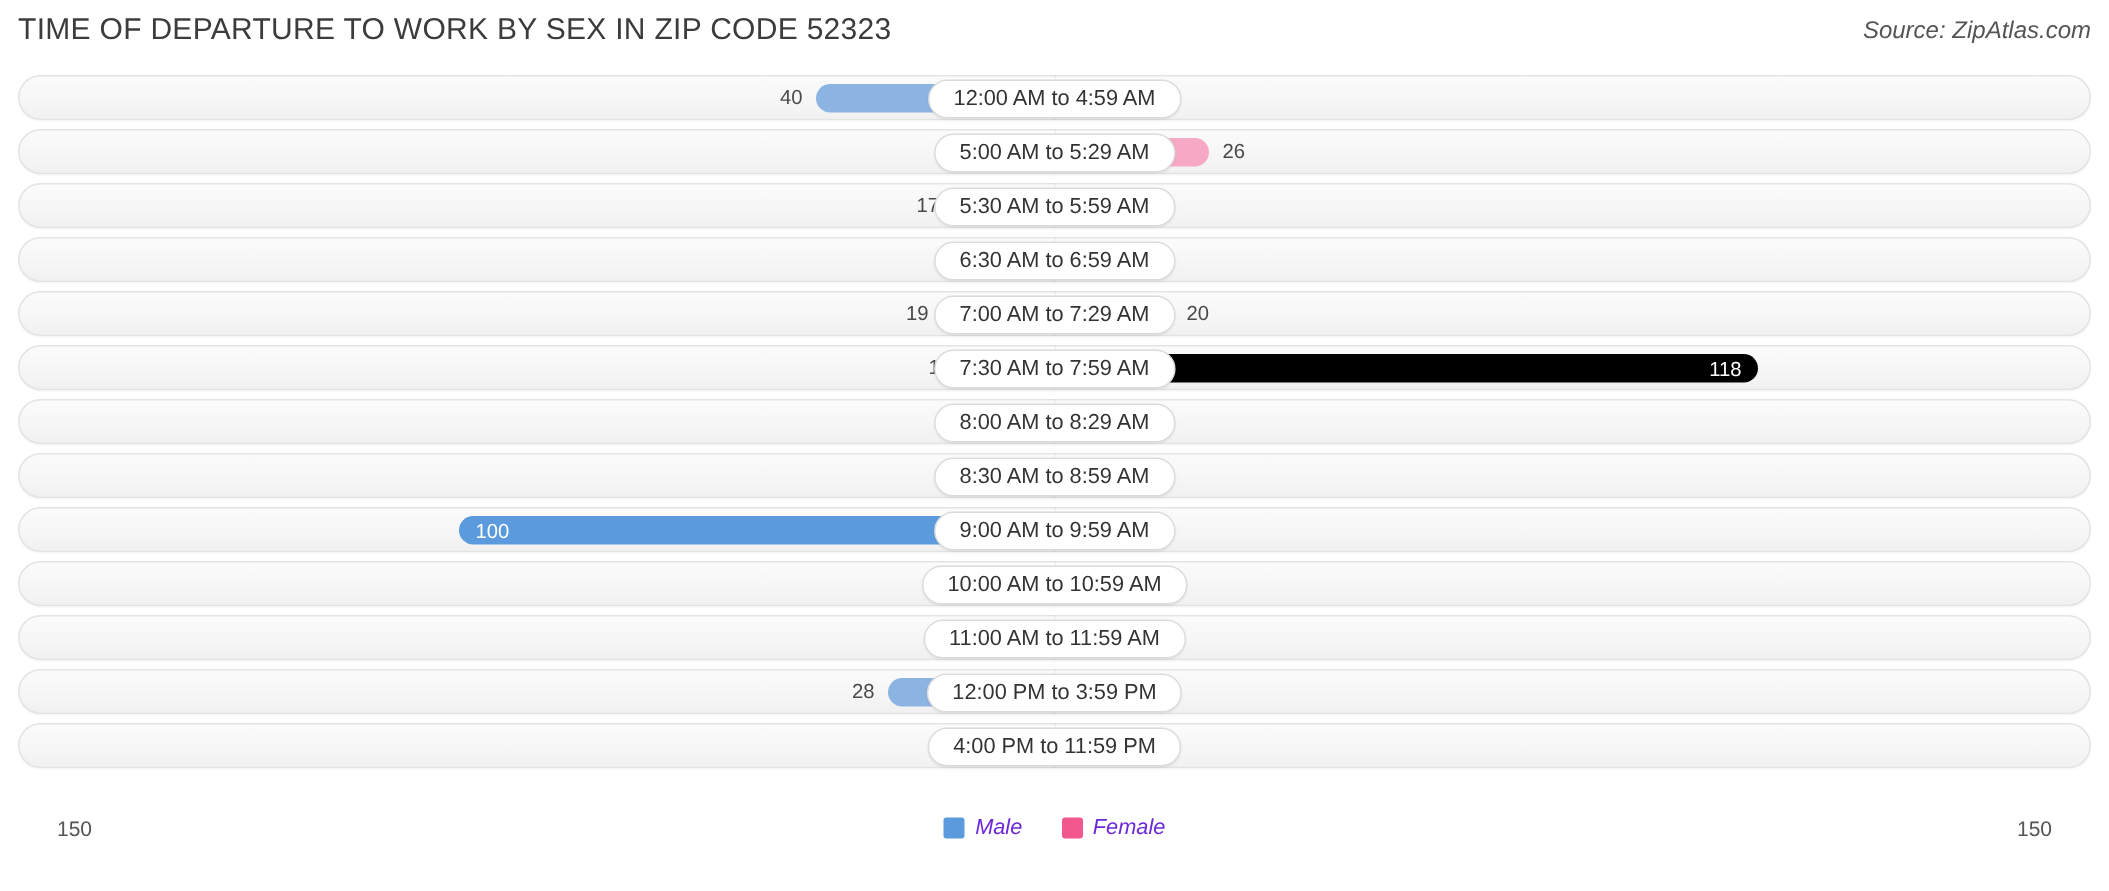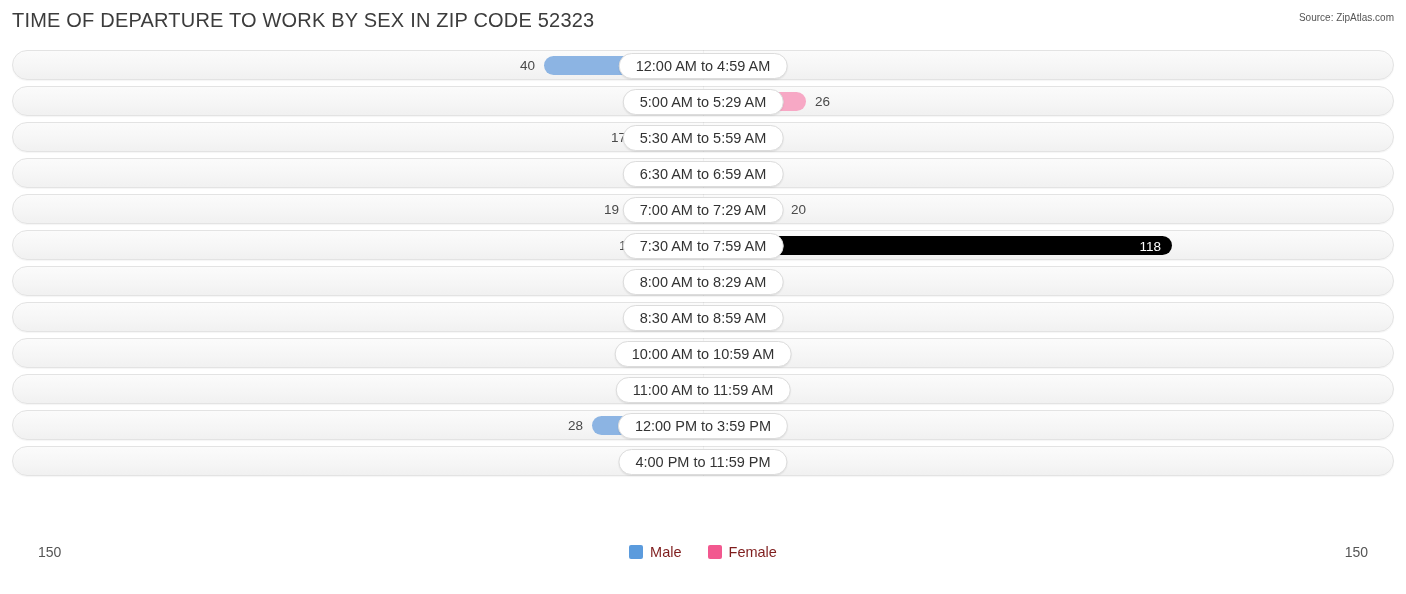--- a/index.html
+++ b/index.html
@@ -14,21 +14,21 @@
 
   
   .header{position:absolute;left:0;top:0;width:1406px;height:44px;}
   .title{
     position:absolute;left:12px;top:9px;
     font-size:20px;letter-spacing:.2px;
     color:#3c3c3c;font-weight:400;white-space:nowrap;
   }
   .source{
     position:absolute;right:12px;top:12px;
-    font-size:10px;color:#555;
+    font-size:16px;font-style:italic;color:#555;
     white-space:nowrap;
     text-align:center;
   }
 
   
   .chart{position:absolute;left:0;top:50px;width:1406px;height:500px;}
 
   .row{
     position:relative;
     height:30px;
@@ -105,21 +105,21 @@
     font-size:14px;color:#555;
   }
   .legend{
     position:absolute;left:0;right:0;top:8px;
     display:flex;justify-content:center;align-items:center;gap:26px;
   }
   .lg{display:flex;align-items:center;gap:7px;}
   .swatch{width:14px;height:14px;border-radius:2px;display:inline-block;}
   .sw-male{background:#5b9bdd;}
   .sw-female{background:#f2588f;}
-  .lg-label{font-size:14.5px;color:#7f1d1d;}
+  .lg-label{font-size:14.5px;color:#6d28d9;font-style:italic;}
 </style>
 </head>
 <body>
 
 <div class="page">
 
   <div class="header">
     <div class="title">TIME OF DEPARTURE TO WORK BY SEX IN ZIP CODE 52323</div>
     <div class="source">Source: ZipAtlas.com</div>
   </div>
@@ -190,20 +190,30 @@
         <div class="pill">8:00 AM to 8:29 AM</div>
       </div>
       <div class="row">
         <div class="track"></div>
         <div class="centerline"></div>
         <div class="bar male" style="width: 50px;"></div>
         <div class="bar female" style="width: 50px;"></div>
         <div class="val male" style="right: 762px;">1</div>
         <div class="val female" style="left: 762px;">0</div>
         <div class="pill">8:30 AM to 8:59 AM</div>
+      </div>
+      <div class="row">
+        <div class="track"></div>
+        <div class="centerline"></div>
+        <div class="bar male hi" style="width: 397px;">
+          <span class="inval">100</span>
+        </div>
+        <div class="bar female" style="width: 50px;"></div>
+        <div class="val female" style="left: 762px;">2</div>
+        <div class="pill">9:00 AM to 9:59 AM</div>
       </div>
       <div class="row">
         <div class="track"></div>
         <div class="centerline"></div>
         <div class="bar male" style="width: 50px;"></div>
         <div class="bar female" style="width: 50px;"></div>
         <div class="val male" style="right: 762px;">0</div>
         <div class="val female" style="left: 762px;">0</div>
         <div class="pill">10:00 AM to 10:59 AM</div>
       </div>

